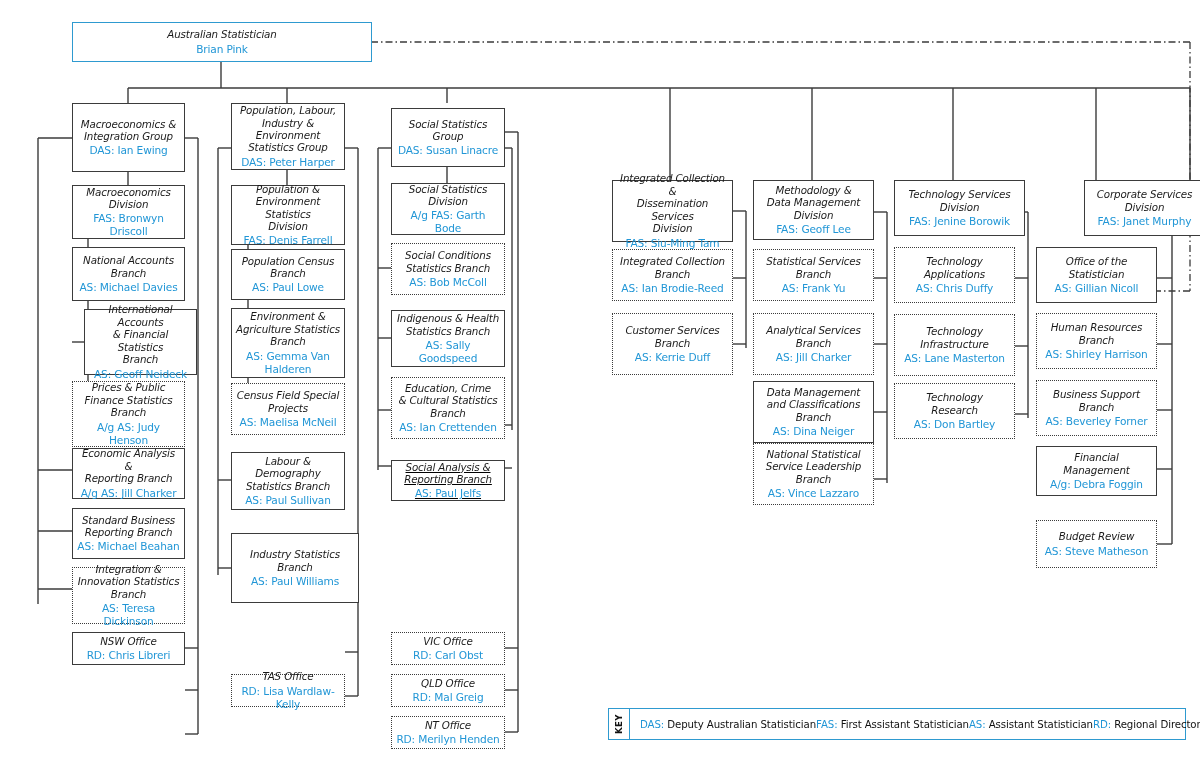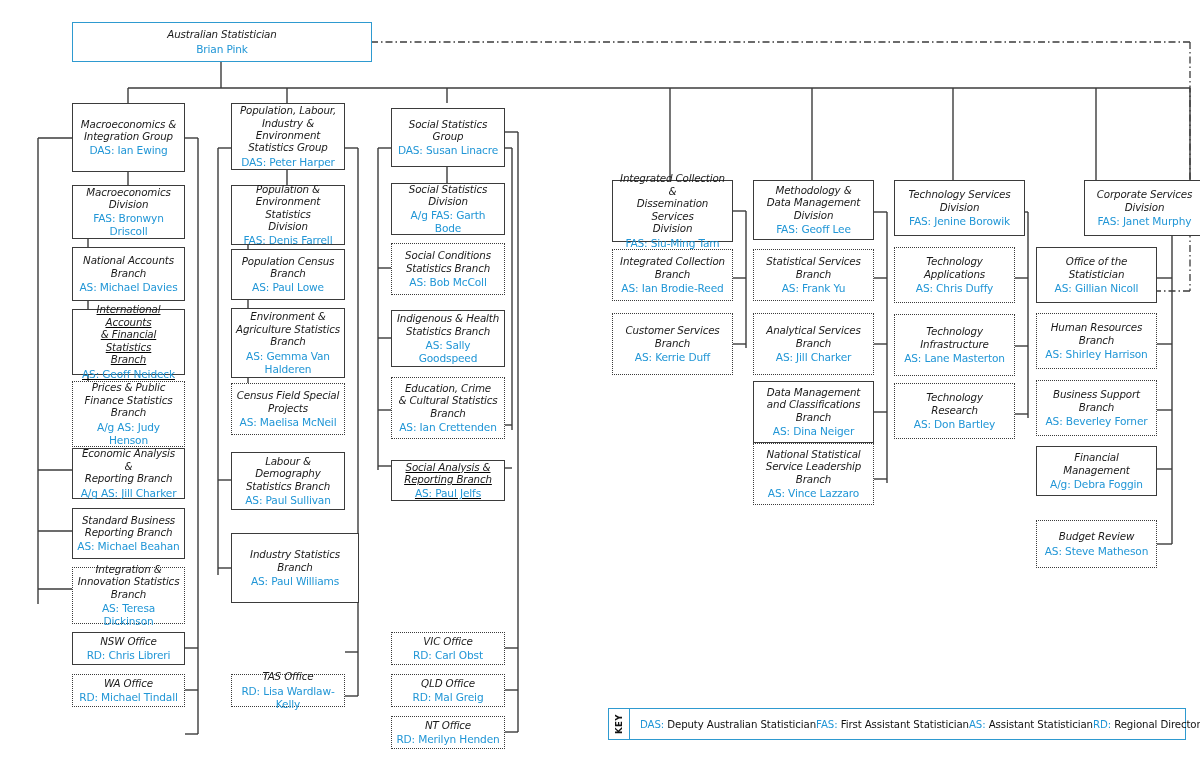--- a/index.html
+++ b/index.html
@@ -193,21 +193,21 @@
   <div class="box" style="left:72px;top:185px;width:113px;height:54px;">
     <div class="title">Macroeconomics
 Division</div>
     <div class="person">FAS: Bronwyn Driscoll</div>
   </div>
   <div class="box" style="left:72px;top:247px;width:113px;height:54px;">
     <div class="title">National Accounts
 Branch</div>
     <div class="person">AS: Michael Davies</div>
   </div>
-  <div class="box" style="left:72px;top:309px;width:113px;height:66px;text-decoration:underline;">
+  <div class="box" style="left:84px;top:309px;width:113px;height:66px;">
     <div class="title">International Accounts
 &amp; Financial Statistics
 Branch</div>
     <div class="person">AS: Geoff Neideck</div>
   </div>
   <div class="box dashed" style="left:72px;top:381px;width:113px;height:66px;">
     <div class="title">Prices &amp; Public
 Finance Statistics
 Branch</div>
     <div class="person">A/g AS: Judy Henson</div>
@@ -224,24 +224,20 @@
   </div>
   <div class="box dashed" style="left:72px;top:567px;width:113px;height:57px;">
     <div class="title">Integration &amp;
 Innovation Statistics
 Branch</div>
     <div class="person">AS: Teresa Dickinson</div>
   </div>
   <div class="box" style="left:72px;top:632px;width:113px;height:33px;">
     <div class="title">NSW Office</div>
     <div class="person">RD: Chris Libreri</div>
-  </div>
-  <div class="box dashed" style="left:72px;top:674px;width:113px;height:33px;">
-    <div class="title">WA Office</div>
-    <div class="person">RD: Michael Tindall</div>
   </div>
 
   <div class="box" style="left:231px;top:103px;width:114px;height:67px;">
     <div class="title">Population, Labour,
 Industry &amp; Environment
 Statistics Group</div>
     <div class="person">DAS: Peter Harper</div>
   </div>
   <div class="box" style="left:231px;top:185px;width:114px;height:60px;">
     <div class="title">Population &amp;

